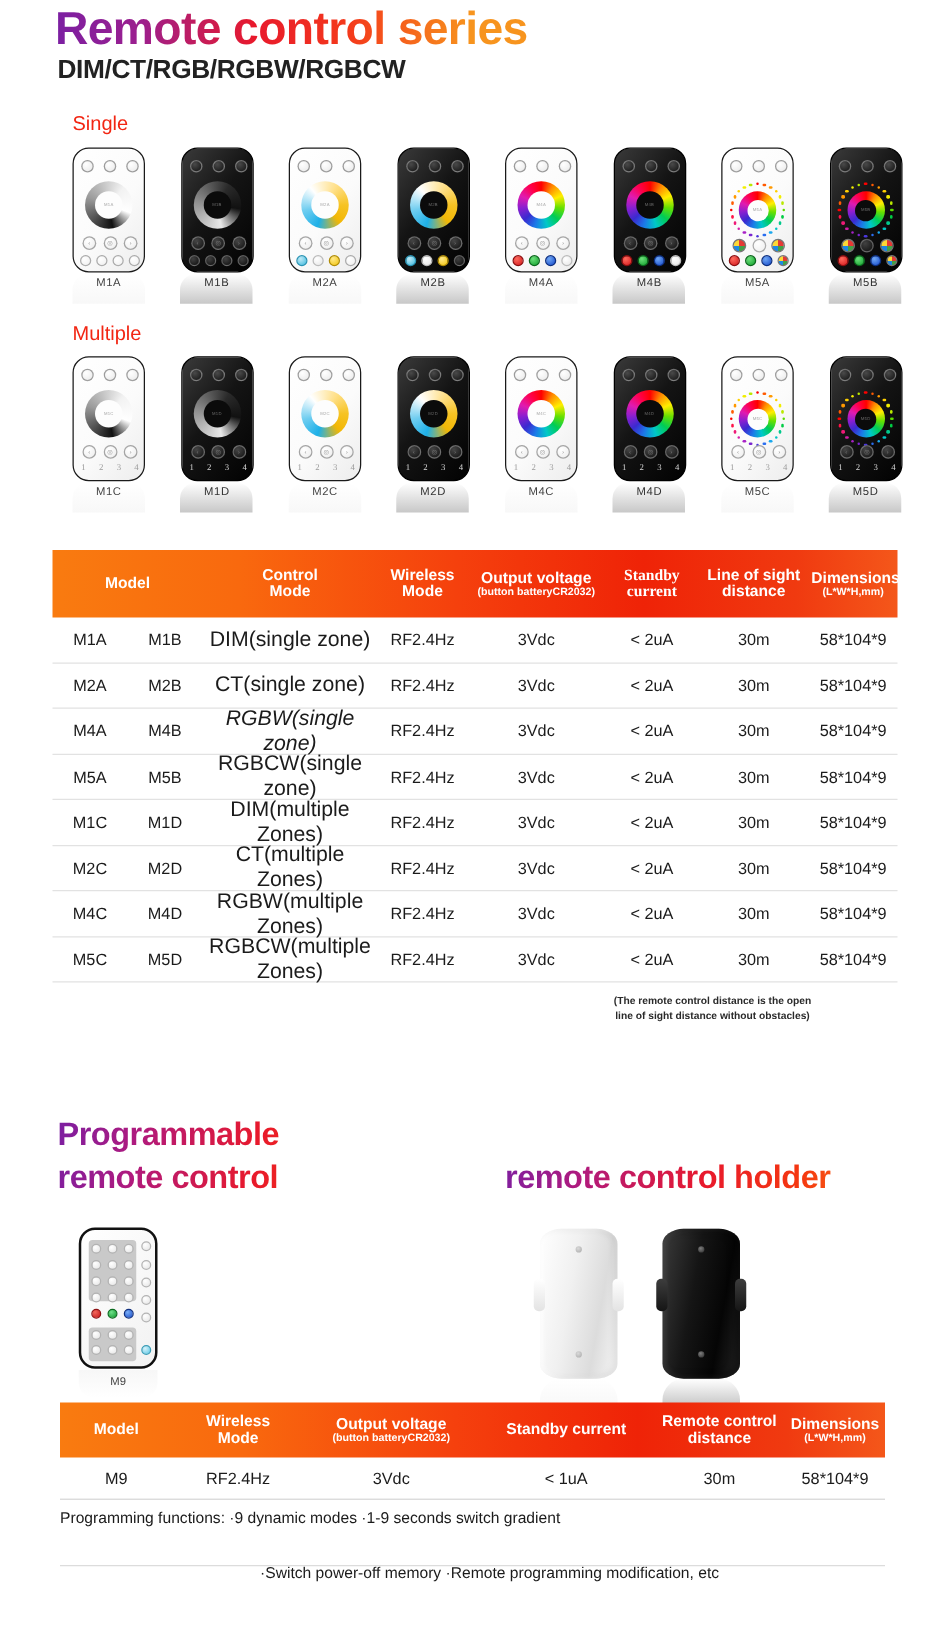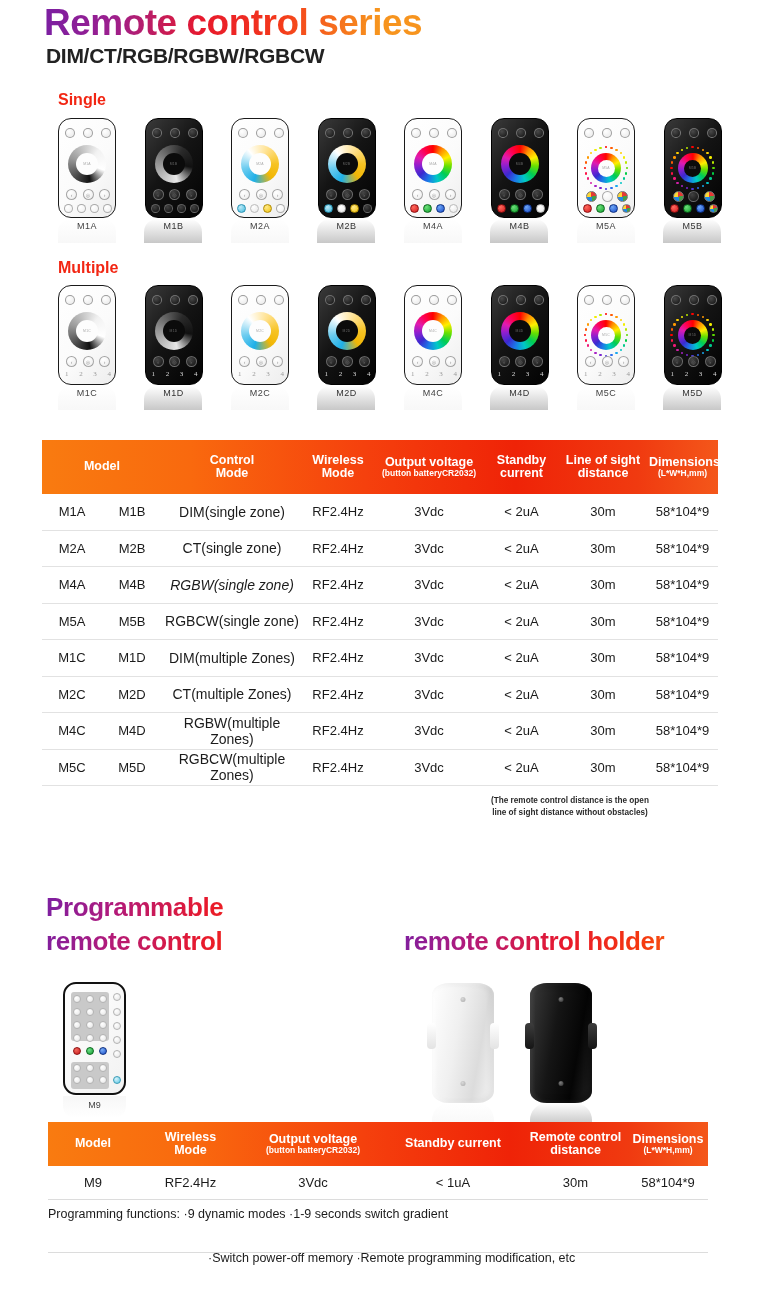--- a/index.html
+++ b/index.html
@@ -16,21 +16,21 @@
     font-size:37px; font-weight:bold; letter-spacing:-.5px;
     background-image:linear-gradient(90deg,#7b1fa2 0%,#9c1f8e 18%,#e8192c 42%,#f4391b 62%,#f7941e 88%);
     -webkit-background-clip:text; background-clip:text; color:transparent;
     -webkit-text-fill-color:transparent; white-space:nowrap;
   }
   .page-subtitle{
     position:absolute; left:46px; top:44px;
     font-size:21px; font-weight:bold; color:#222; letter-spacing:-.3px;
   }
   .group-label{
-    position:absolute; font-size:16px; font-weight:bold; color:#f22613;
+    position:absolute; font-size:16px; font-weight:normal; color:#f22613;
   }
 
   
   .remote-row{ position:absolute; left:0; width:760px; }
   .remote-cell{ position:absolute; width:86px; text-align:center; }
   .remote-code{
     font-size:9px; letter-spacing:.5px; color:#333; margin-top:3px;
     font-family:"Liberation Sans", sans-serif;
   }
 
@@ -122,21 +122,21 @@
   .thead{
     display:flex; align-items:center;
     background:linear-gradient(90deg,#f97b10 0%,#f9690e 22%,#f5400d 48%,#ef2307 70%,#f03a10 88%,#f4571a 100%);
     color:#fff;
   }
   .th{ text-align:center; line-height:1.08; padding:0 2px; }
   .th .big{ font-size:12.5px; font-weight:bold; display:block; }
   .th .small{ font-size:8.5px; display:block; font-weight:bold; }
   .trow{ display:flex; align-items:center; border-bottom:1px solid #e2e2e2; }
   .td{ text-align:center; font-size:13px; color:#1b1b1b; }
-  .td.mode{ font-size:14px;text-align:center; }
+  .td.mode{ font-size:17px;text-align:center; }
   .note{
     position:absolute; font-size:8.2px; color:#2a2a2a; line-height:1.45;
     text-align:center; font-weight:bold;
   }
 
   
   .sect-title{
     position:absolute; font-size:26px; font-weight:bold; line-height:1.32;
     background-image:linear-gradient(100deg,#7b1fa2 0%,#b01a7d 20%,#e8192c 48%,#f5380f 70%,#f7941e 96%);
     -webkit-background-clip:text; background-clip:text; color:transparent;
@@ -713,21 +713,21 @@
         <span class="big">Mode</span>
       </div>
       <div class="th" style="width: 72px; flex: 0 0 72px;">
         <span class="big">Wireless</span>
         <span class="big">Mode</span>
       </div>
       <div class="th" style="width: 110px; flex: 0 0 110px;">
         <span class="big">Output voltage</span>
         <span class="small">(button batteryCR2032)</span>
       </div>
-      <div class="th" style="width: 75px; flex: 0 0 75px;">
+      <div class="th" style="width: 75px; flex: 0 0 75px; font-family: Liberation Serif, serif;">
         <span class="big">Standby</span>
         <span class="big">current</span>
       </div>
       <div class="th" style="width: 88px; flex: 0 0 88px;">
         <span class="big">Line of sight</span>
         <span class="big">distance</span>
       </div>
       <div class="th" style="width: 71px; flex: 0 0 71px;">
         <span class="big">Dimensions</span>
         <span class="small">(L*W*H,mm)</span>

